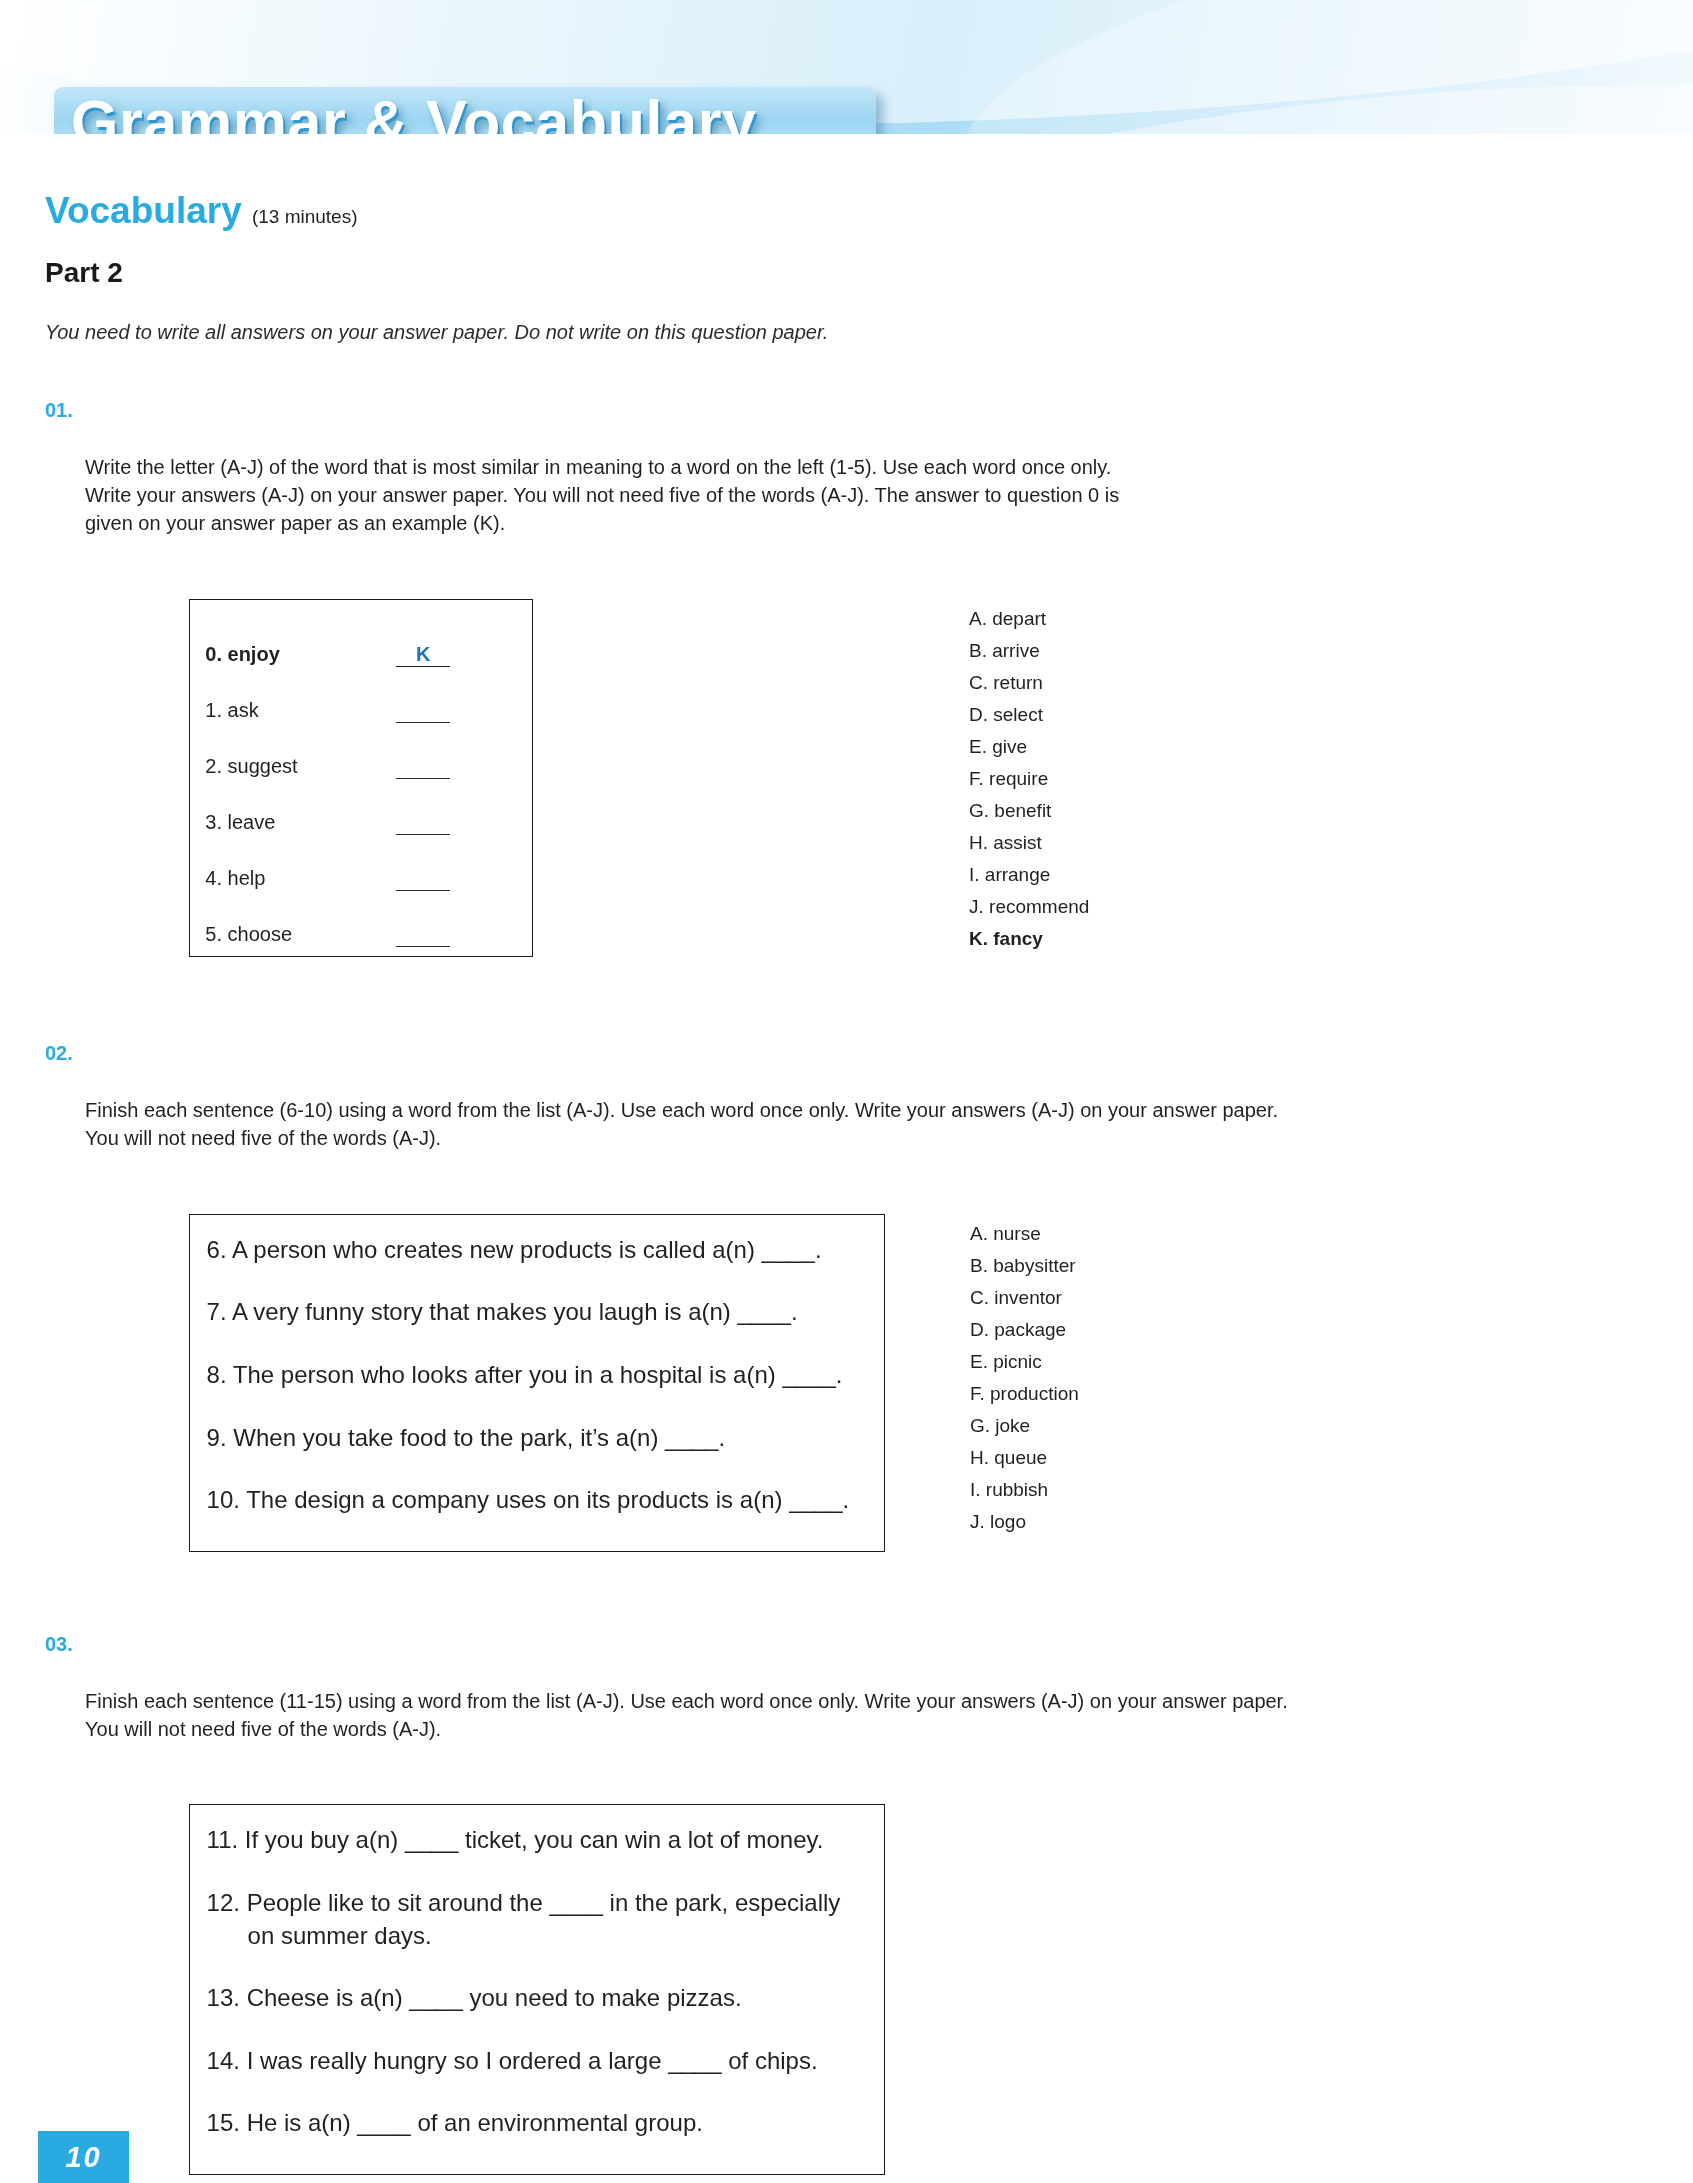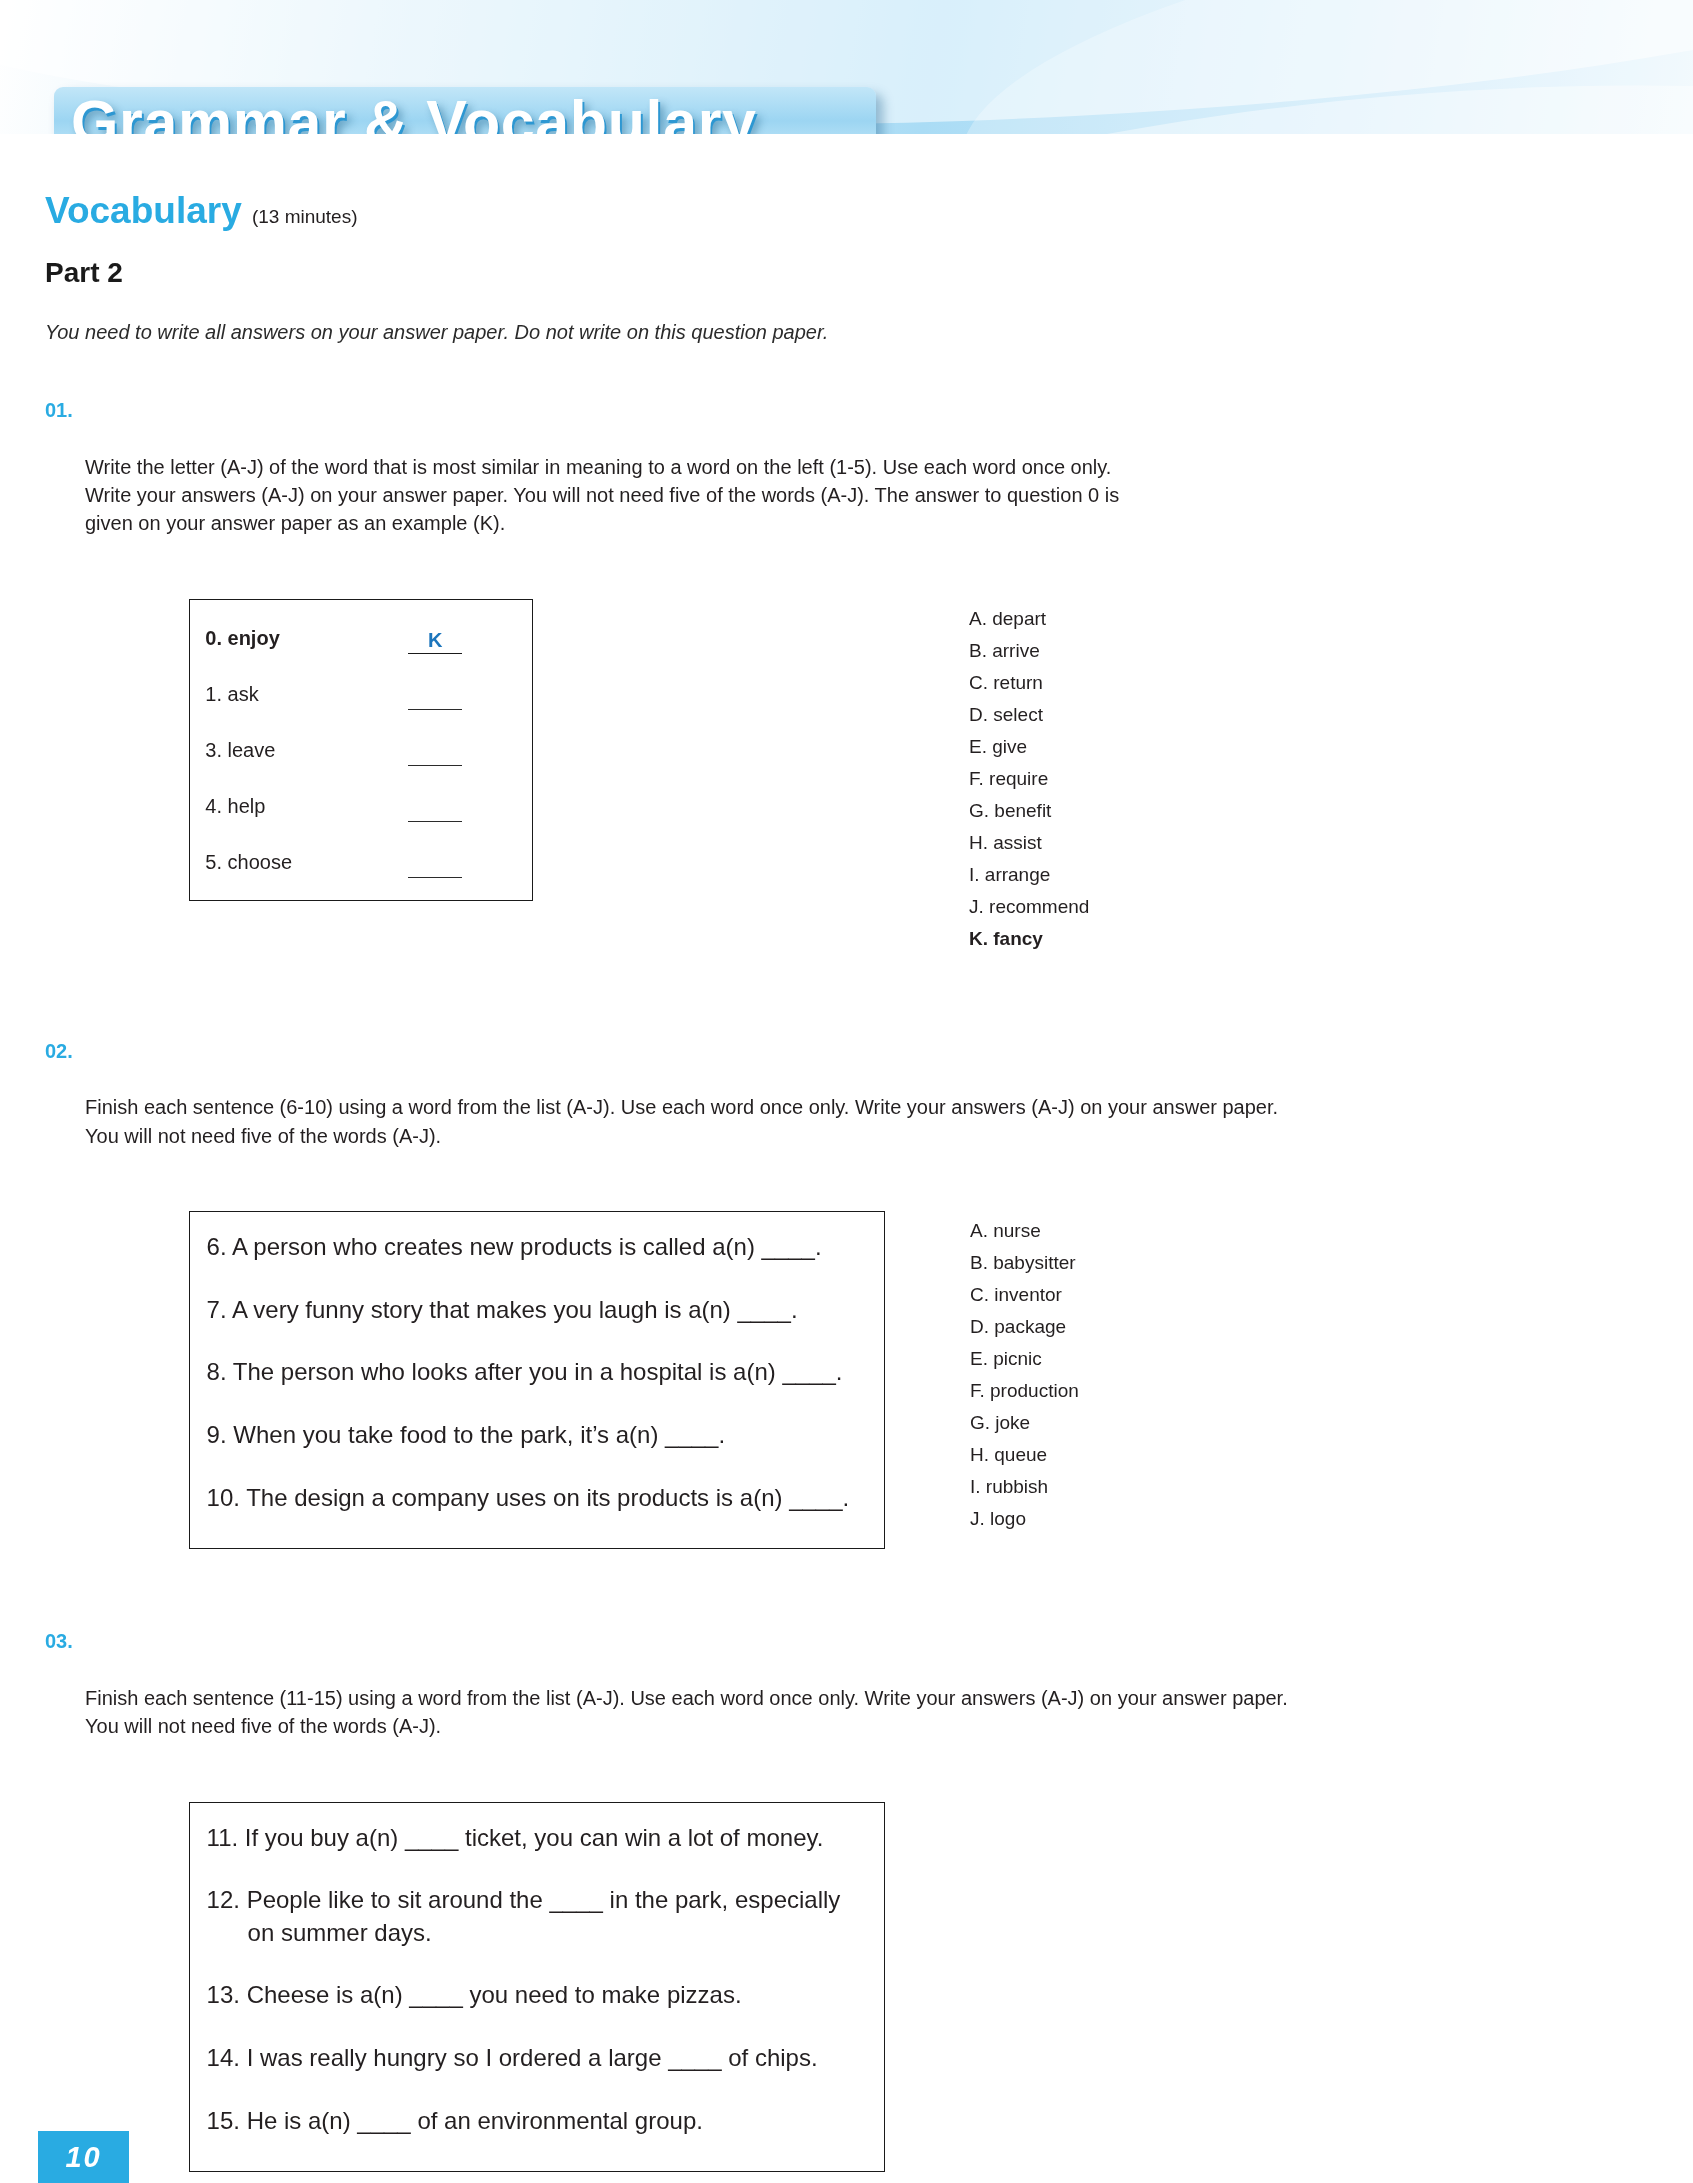--- a/index.html
+++ b/index.html
@@ -97,21 +97,21 @@
 
   .row { display: flex; align-items: flex-start; margin-top: 61px; }
 
   .q-box {
     border: 1.9px solid #1a1a1a;
     background: #ffffff;
   }
   .q-box.match { width: 344px; margin-left: 144px; padding: 11.5px 15.3px 9px 15.3px; }
   .q-box.sent  { width: 696px; margin-left: 144px; padding: 19px 16.6px 3.8px 16.6px; }
 
-  .q-item { display: flex; align-items: center; height: 56px; gap: 12px; }
+  .q-item { display: flex; align-items: flex-end; height: 56px; }
   .q-label { flex: 0 0 191px; font-size: 20px; line-height: 1.1; padding-bottom: 1.9px; }
   .q-item.bold .q-label { font-weight: bold; }
   .q-blank {
     width: 54px; height: 29px;
     border-bottom: 1.9px solid #2b2b2b;
     display: flex; align-items: flex-end; justify-content: center;
   }
   .q-item.bold .q-blank { border-bottom-color: #1a1a1a; }
   .q-answer {
     font-size: 20px; font-weight: bold; color: #1c75bc;
@@ -182,20 +182,26 @@
       <div class="row">
         <div class="q-box match">
             <div class="q-item bold">
               <span class="q-label">0. enjoy</span>
               <span class="q-blank">
                 <span class="q-answer">K</span>
               </span>
             </div>
             <div class="q-item">
               <span class="q-label">1. ask</span>
+              <span class="q-blank">
+                <span class="q-answer"></span>
+              </span>
+            </div>
+            <div class="q-item">
+              <span class="q-label">2. suggest</span>
               <span class="q-blank">
                 <span class="q-answer"></span>
               </span>
             </div>
             <div class="q-item">
               <span class="q-label">3. leave</span>
               <span class="q-blank">
                 <span class="q-answer"></span>
               </span>
             </div>

